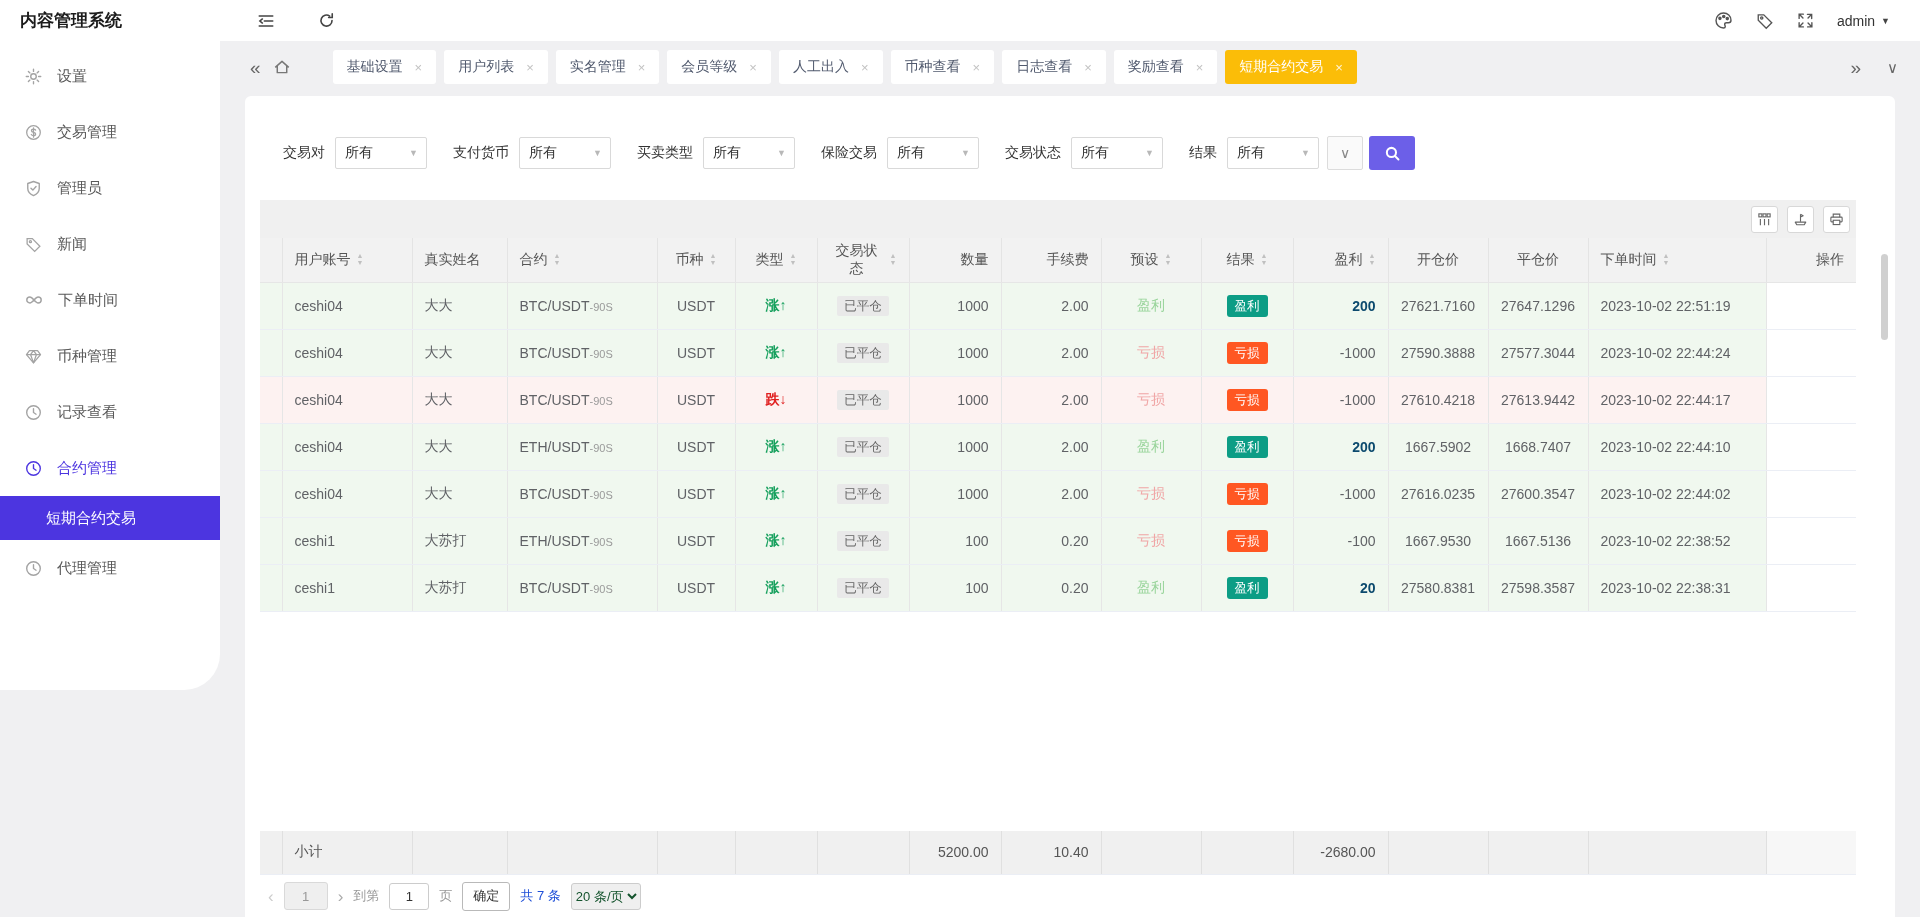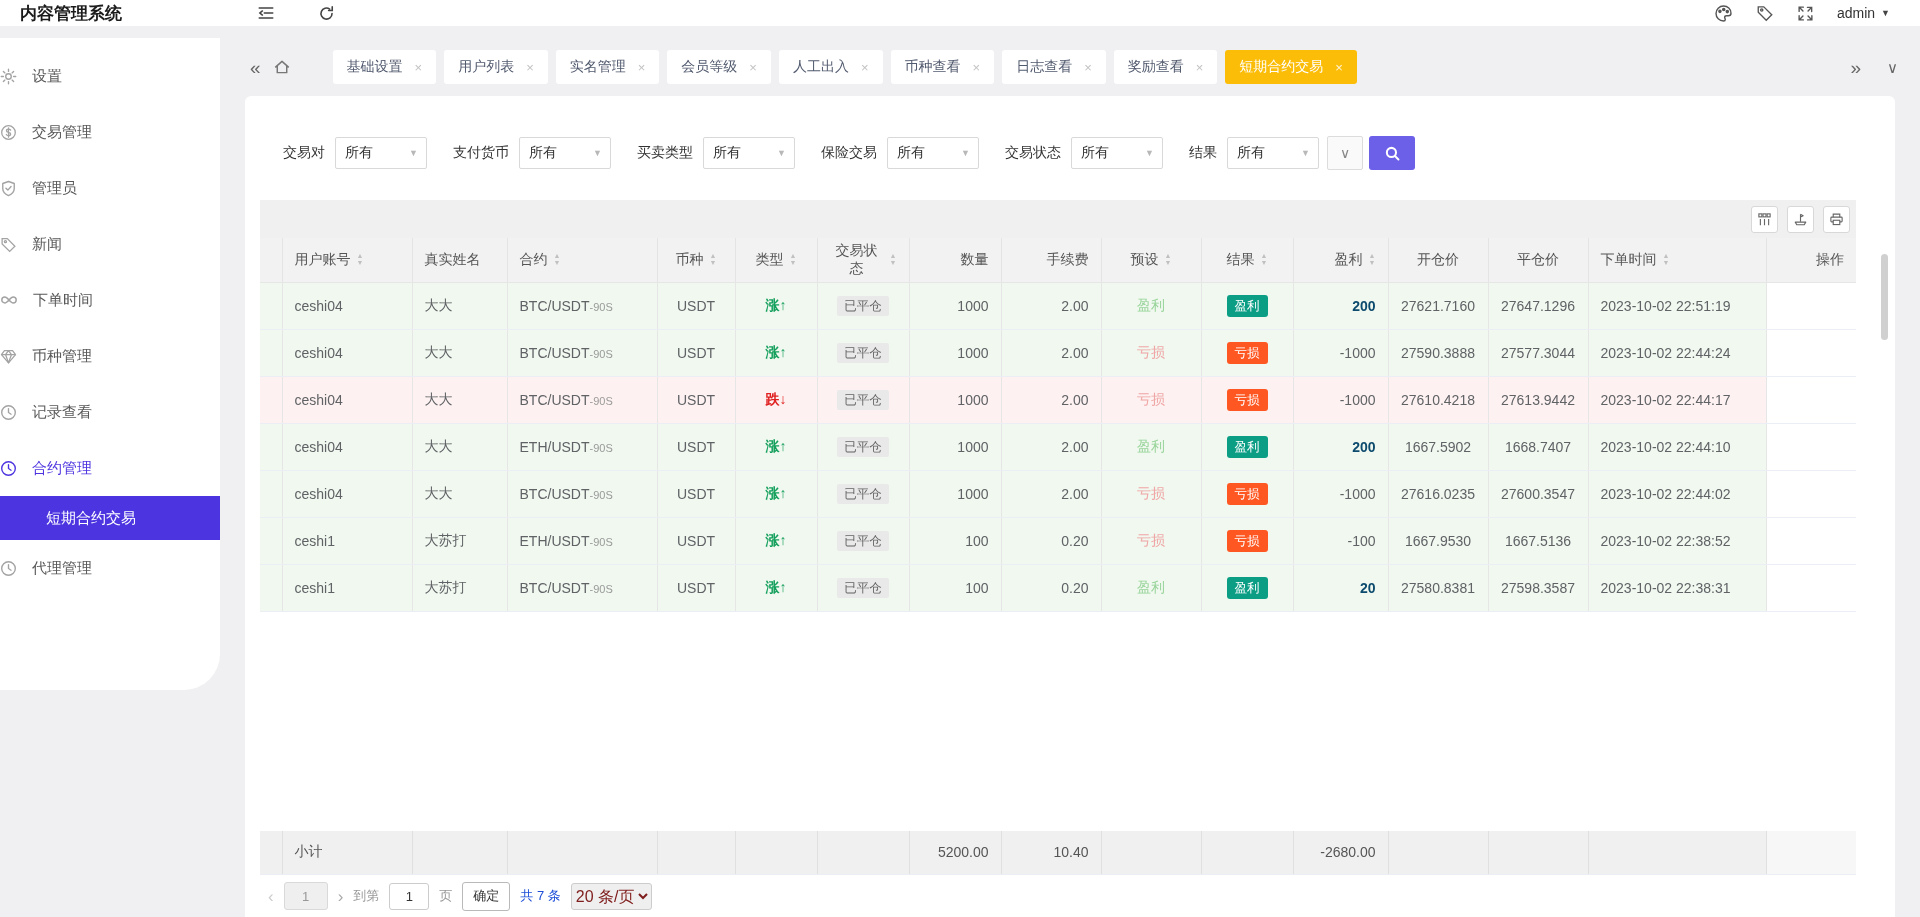--- a/index.html
+++ b/index.html
@@ -1,20 +1,20 @@
 <!DOCTYPE html>
 <html><head>
 <meta charset="utf-8">
 <style>
   * { box-sizing: border-box; margin: 0; padding: 0; }
   html,body { width:1920px; height:917px; overflow:hidden;
     font-family:"Liberation Sans","DejaVu Sans",sans-serif; background:#f0f0f2; }
 
   
-  .app-header { position:absolute; top:0; left:0; right:0; height:26px; background:#fff;
+  .app-header { position:absolute; top:0; left:0; right:0; height:41px; background:#fff;
     display:flex; align-items:center; z-index:5; }
   .app-title { width:220px; padding-left:20px; font-size:17px; font-weight:bold; color:#1b1b1b; }
   .hdr-icon { width:20px; height:20px; display:flex; align-items:center; justify-content:center;
     cursor:pointer; color:#444; }
   .hdr-left { display:flex; gap:40px; margin-left:36px; }
   .hdr-right { margin-left:auto; display:flex; align-items:center; gap:21px; padding-right:30px; }
   .user-menu { display:flex; align-items:center; gap:6px; font-size:14px; color:#333; cursor:pointer; }
   .user-caret { font-size:9px; color:#444; }
 
   
@@ -26,21 +26,21 @@
   .tab { background:#fff; height:34px; border-radius:3px; display:flex; align-items:center;
     gap:12px; padding:0 14px; font-size:14px; color:#515a6e; cursor:pointer; white-space:nowrap; }
   .tab .tab-close { color:#c2c2c2; font-size:13px; line-height:1; }
   .tab.active { background:#fbbd08; color:#fff; }
   .tab.active .tab-close { color:rgba(255,255,255,.85); }
   .tabbar-right { margin-left:auto; display:flex; gap:26px; align-items:center; color:#666; }
 
   
   .sidebar { position:absolute; top:38px; left:0; width:220px; height:652px; background:#fff;
     border-radius:0 0 36px 0; padding-top:10px; z-index:4; }
-  .side-item { height:56px; display:flex; align-items:center; gap:15px; 
+  .side-item { height:56px; display:flex; align-items:center; gap:15px; padding-left:25px;
     font-size:15px; color:#595959; cursor:pointer; }
   .side-item svg { stroke:#a3a3a3; }
   .side-item.active { color:#4c35e0; }
   .side-item.active svg { stroke:#4c35e0; }
   .side-sub-active { height:44px; background:#4c35e0; color:#fff; font-size:15px;
     display:flex; align-items:center; padding-left:46px; cursor:pointer; }
 
   
   .card { position:absolute; left:245px; top:96px; width:1650px; height:821px;
     background:#fff; border-radius:6px 6px 0 0; }
@@ -101,21 +101,21 @@
     font-size:13px; color:#999; }
   .pg-chev { font-size:17px; color:#ccc; cursor:pointer; line-height:1; }
   .pg-chev.next { color:#aaa; }
   .pg-current { width:44px; height:28px; background:#efefef; border:1px solid #d9d9d9; border-radius:3px;
     display:flex; align-items:center; justify-content:center; color:#999; }
   .pg-input { width:40px; height:27px; border:1px solid #ccc; border-radius:3px; text-align:center;
     font-size:13px; color:#333; }
   .pg-confirm { height:29px; padding:0 10px; background:#fff; border:1px solid #b9b9b9; border-radius:3px;
     font-size:13px; font-weight:normal; color:#333; cursor:pointer; }
   .pg-total { color:#1d4ed8; }
-  .pg-size { height:27px; font-size:16px; color:#7f1d1d; border:1px solid #ccc; border-radius:3px; }
+  .pg-size { height:27px; font-size:13px; color:#14532d; border:1px solid #ccc; border-radius:3px; }
 
   .vscroll-thumb { position:absolute; right:7px; top:158px; width:7px; height:86px;
     background:#d0d0d0; border-radius:4px; }
 </style>
 </head>
 <body>
 
 <header class="app-header">
   <div class="app-title">内容管理系统</div>
   <div class="hdr-left">

